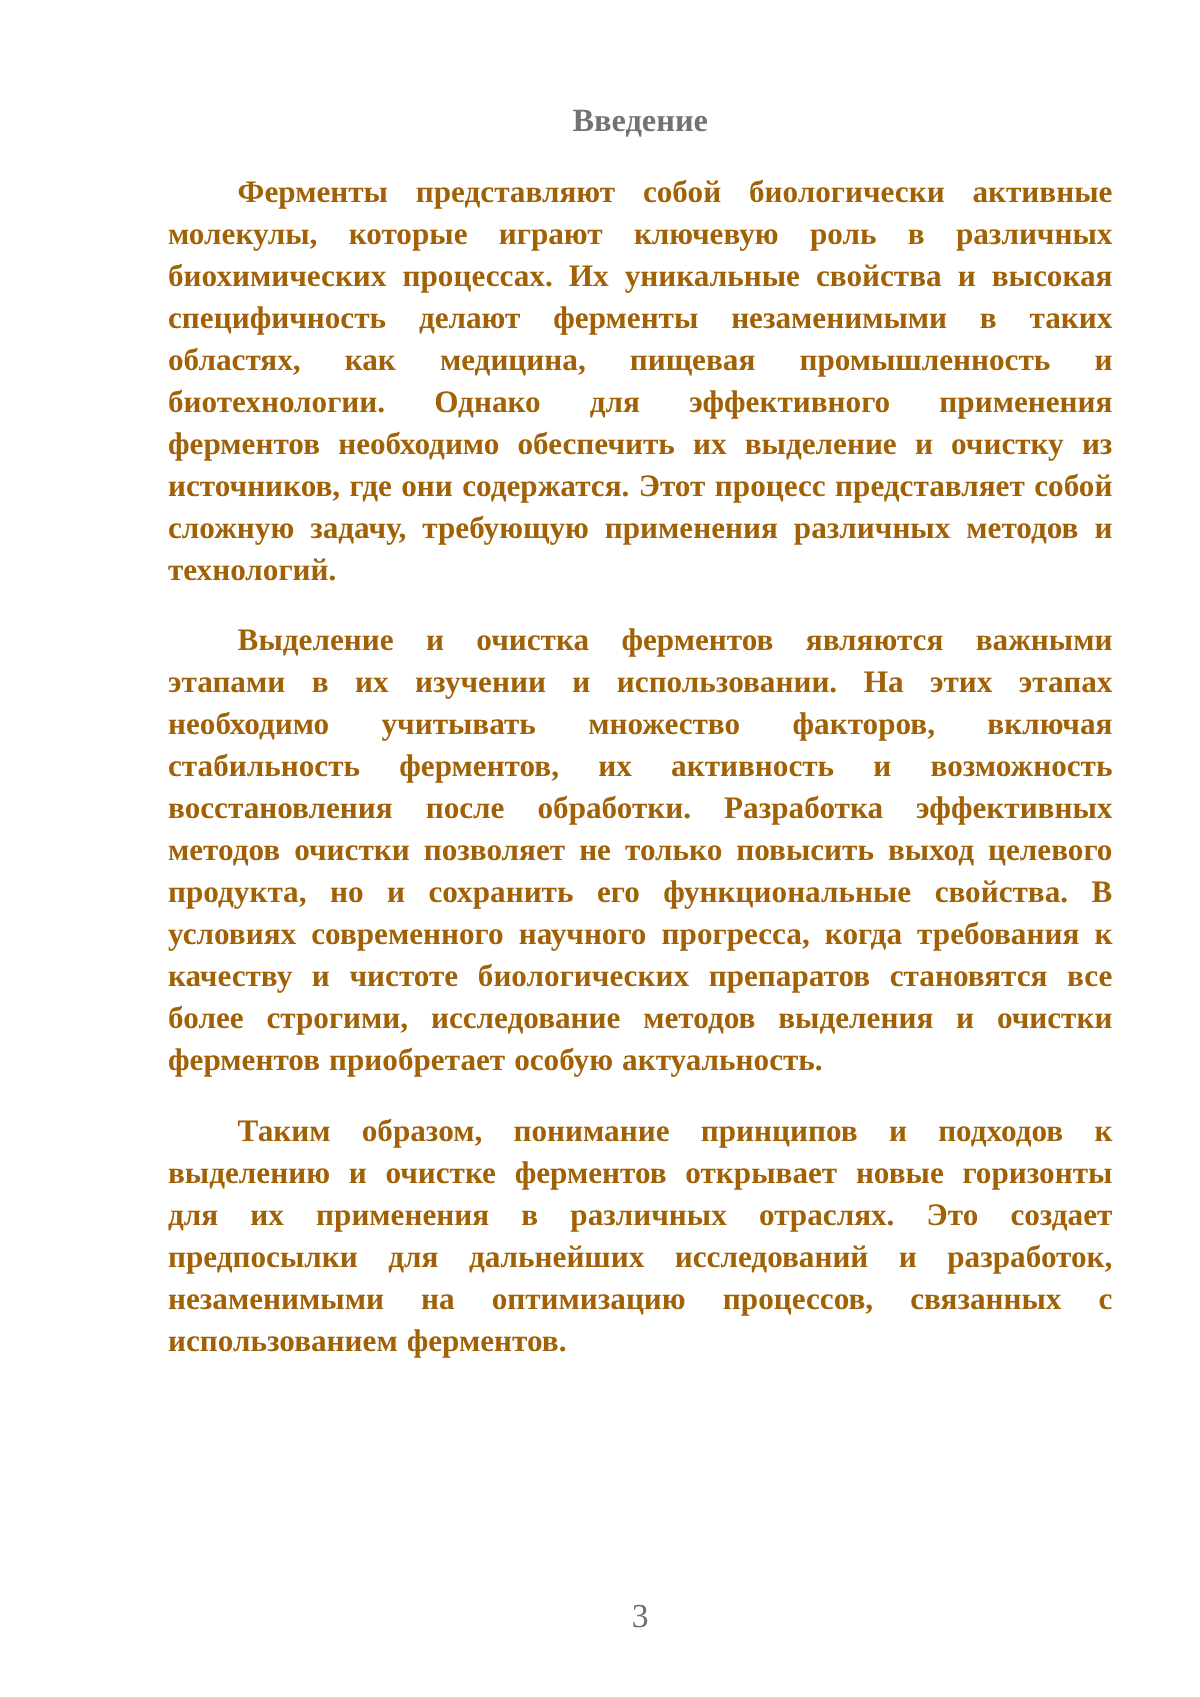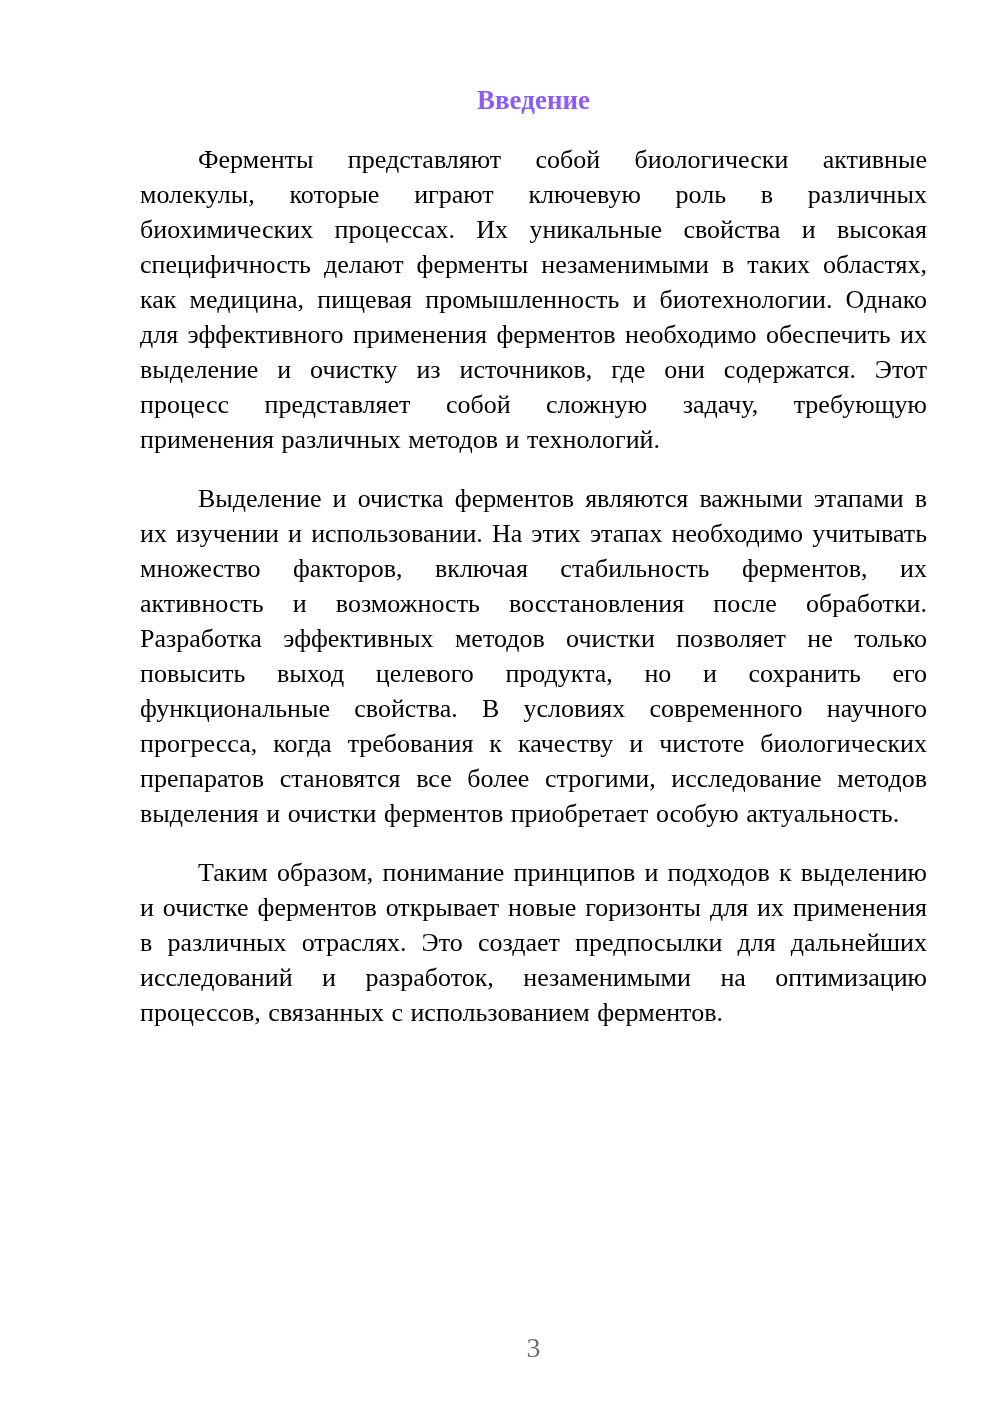--- a/index.html
+++ b/index.html
@@ -21,30 +21,31 @@
     top: 83px;
     left: 140px;
     width: 787px;
   }
   .doc-title {
     margin: 0 0 24px 0;
     font-size: 27px;
     line-height: 35px;
     font-weight: bold;
     text-align: center;
-    color: #8b5cf6;
+    color: #737373;
   }
   .body-paragraph {
     margin: 0 0 24px 0;
     font-size: 26px;
     line-height: 35px;
     text-align: justify;
     text-indent: 58px;
     word-spacing: 1px;
-    color: #000000;
+    color: #a16207;
+    font-weight: bold;
   }
   .page-footer {
     position: absolute;
     top: 1330px;
     left: 140px;
     width: 787px;
     text-align: center;
   }
   .page-number {
     font-size: 28px;

